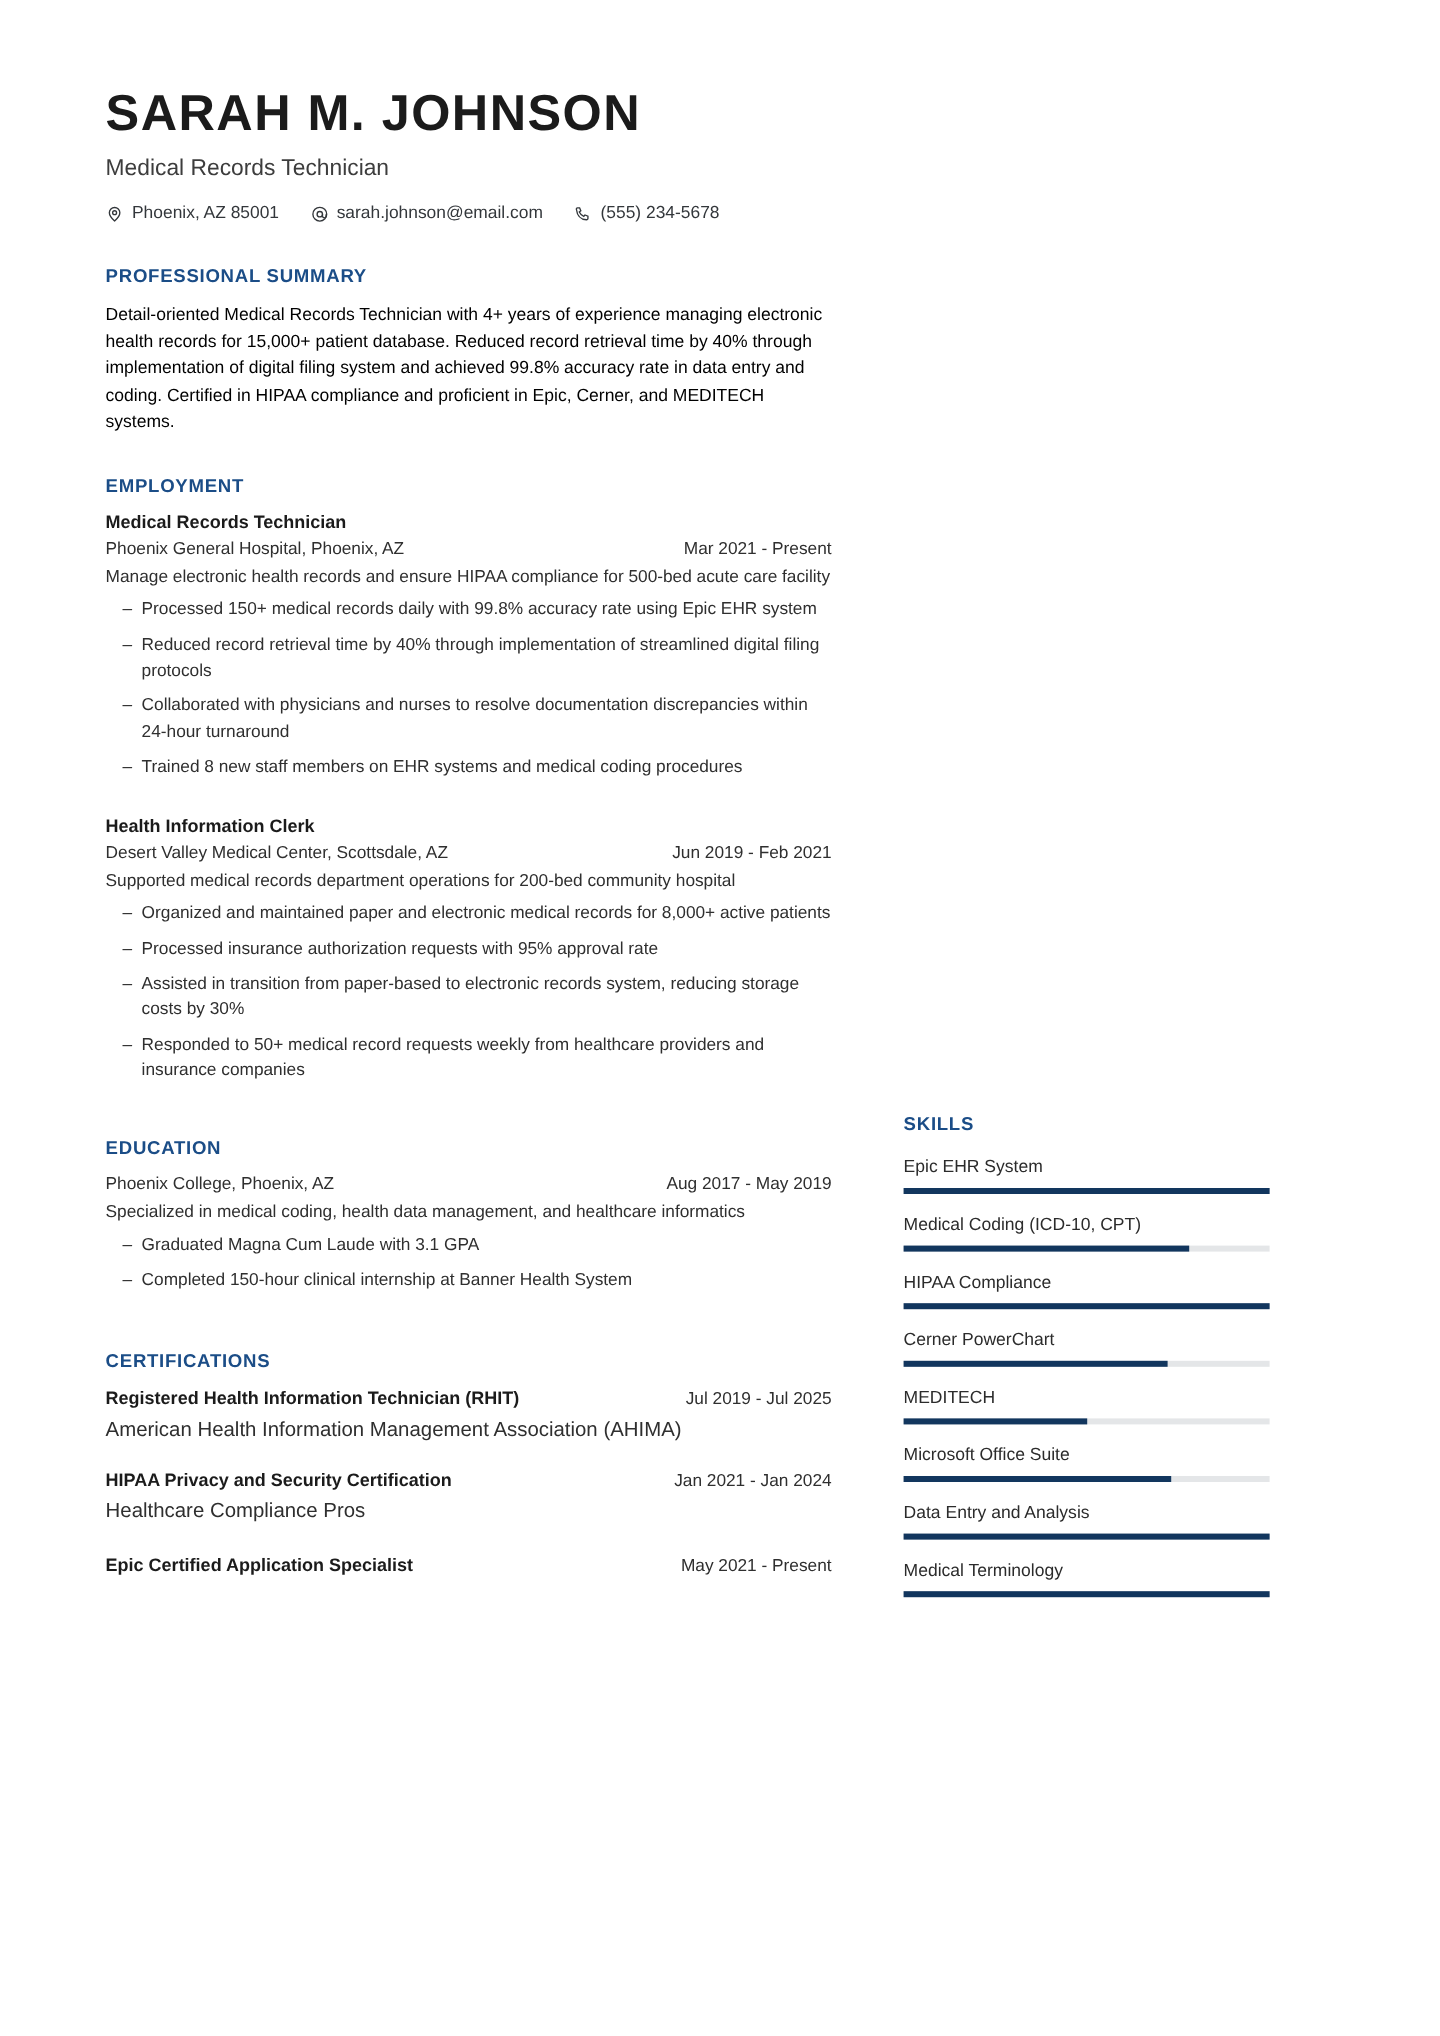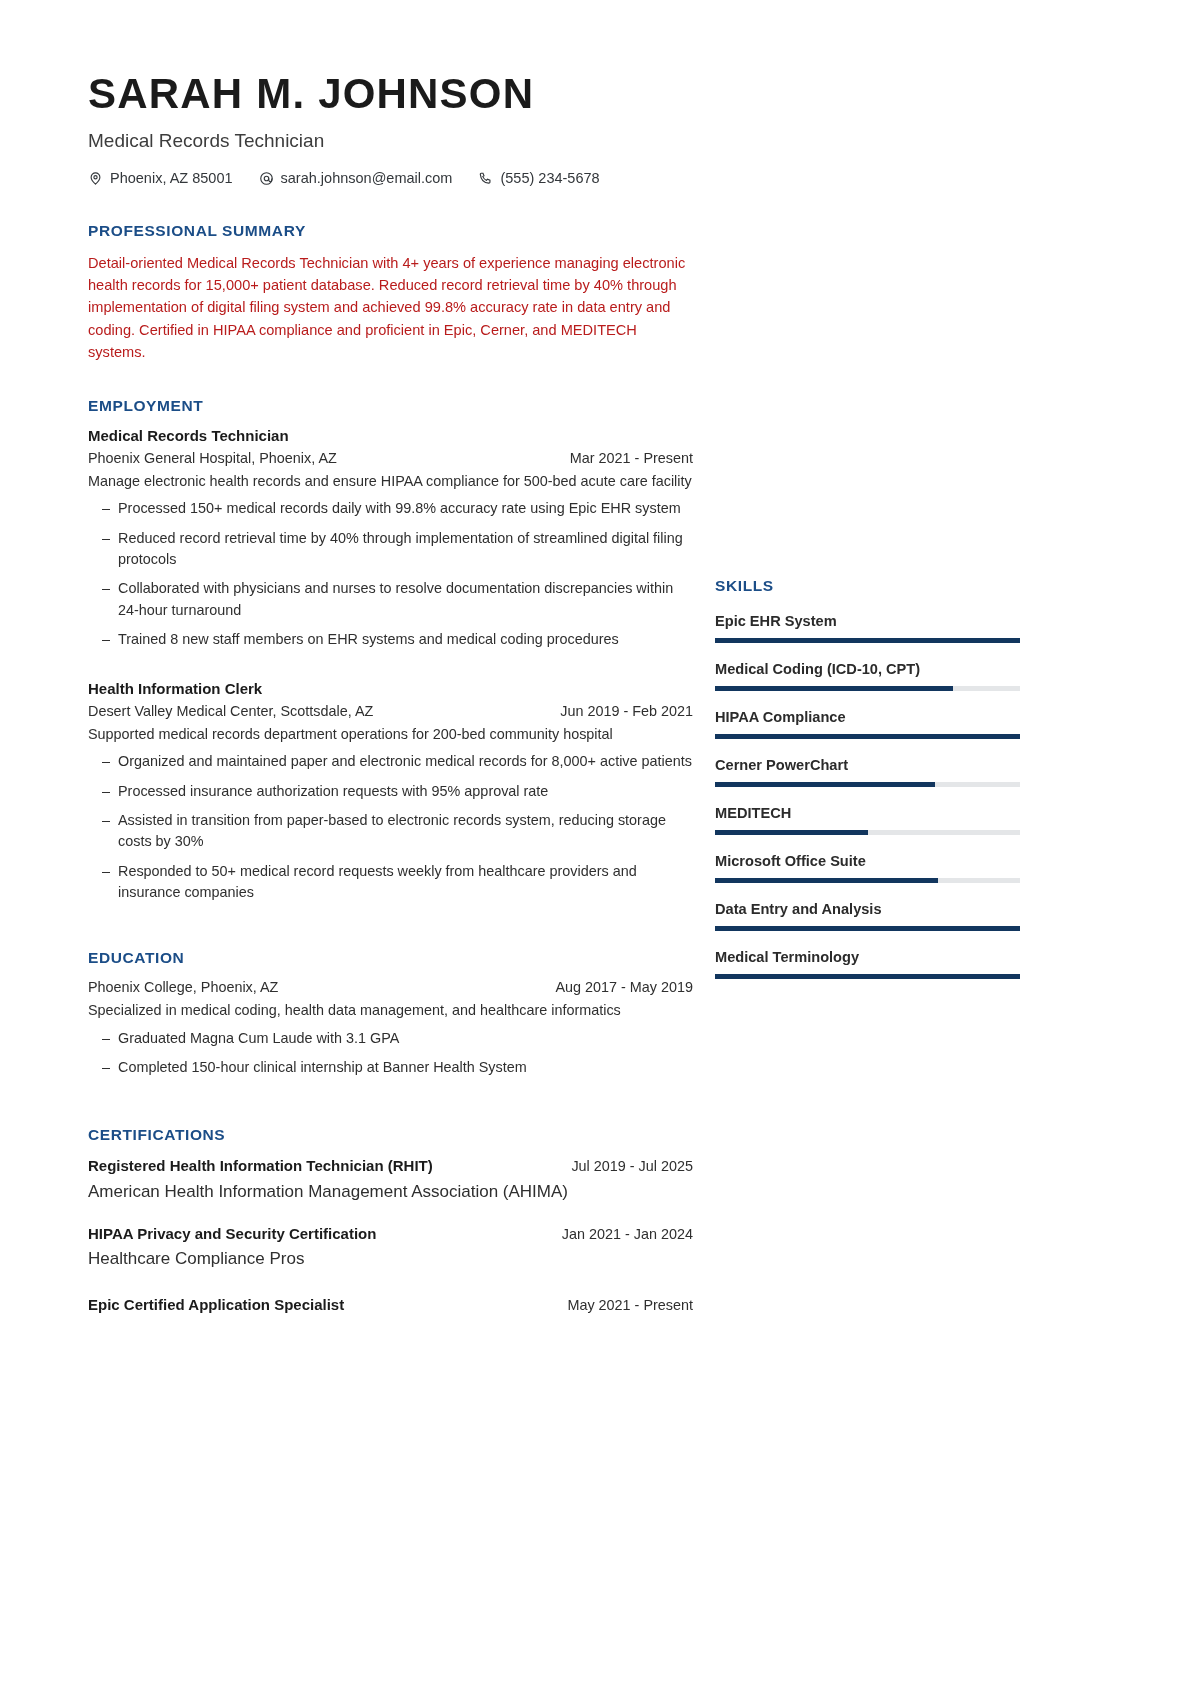--- a/index.html
+++ b/index.html
@@ -49,39 +49,39 @@
     display: flex;
     align-items: center;
     gap: 7px;
     white-space: nowrap;
   }
   .contact-item svg { display:block; }
 
   
   .columns {
     display: flex;
-    align-items: center;
-    gap: 22px;
+    align-items: flex-end;
+    gap: 60px;
   }
   .col-main { width: 605px; flex: 0 0 605px; }
   .col-side { width: 305px; flex: 0 0 305px; padding-top: 2px; }
 
   .section-title {
     color: #1b4d87;
     font-size: 15.5px;
     font-weight: bold;
     letter-spacing: 0.6px;
     margin: 0 0 12px 0;
   }
   .section { margin-bottom: 34px; }
 
   .summary-text {
     font-size: 14.6px;
     line-height: 1.52;
-    color: #b91c1c;
+    color: #000000;
     margin: 0;
   }
 
   .entry { margin-bottom: 24px; }
   .entry:last-child { margin-bottom: 0; }
   .entry-title {
     font-size: 15px;
     font-weight: bold;
     color: #1b1b1b;
     margin: 0 0 6px 0;
@@ -149,21 +149,20 @@
     color: #2f2f2f;
     margin-top: 5px;
   }
 
   
   .skill { margin-bottom: 18px; }
   .skill-label {
     font-size: 14.6px;
     color: #2b2b2b;
     margin-bottom: 9px;
-    font-weight: bold;
   }
   .skill-track {
     position: relative;
     height: 5px;
     background: #e4e6e8;
     width: 100%;
     border-radius: 0;
   }
   .skill-fill {
     position: absolute;

